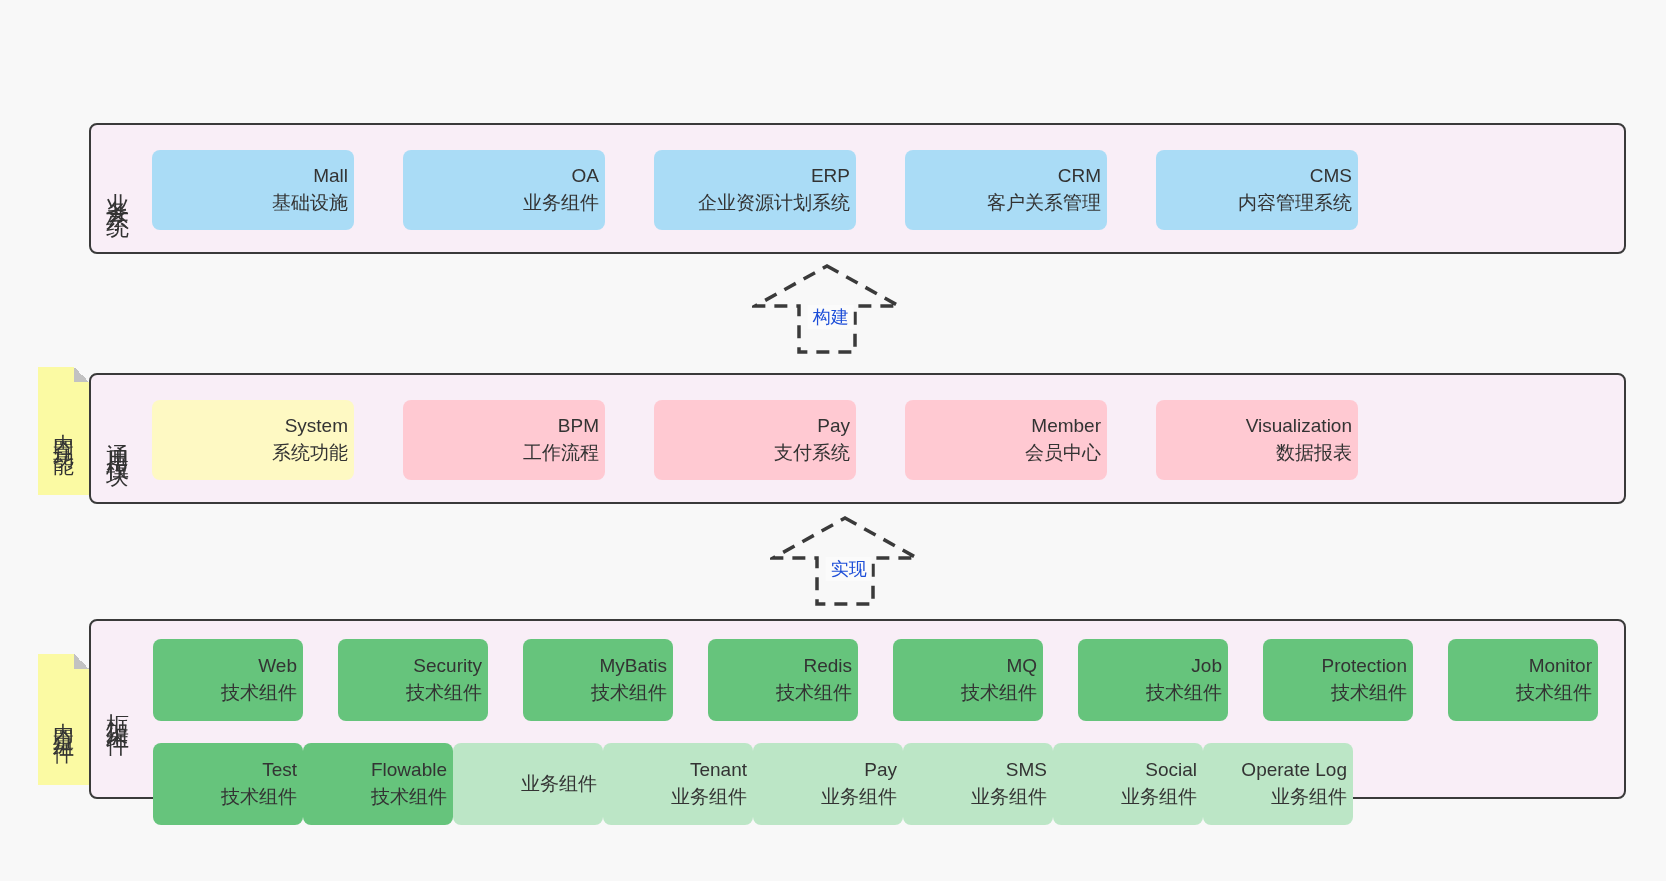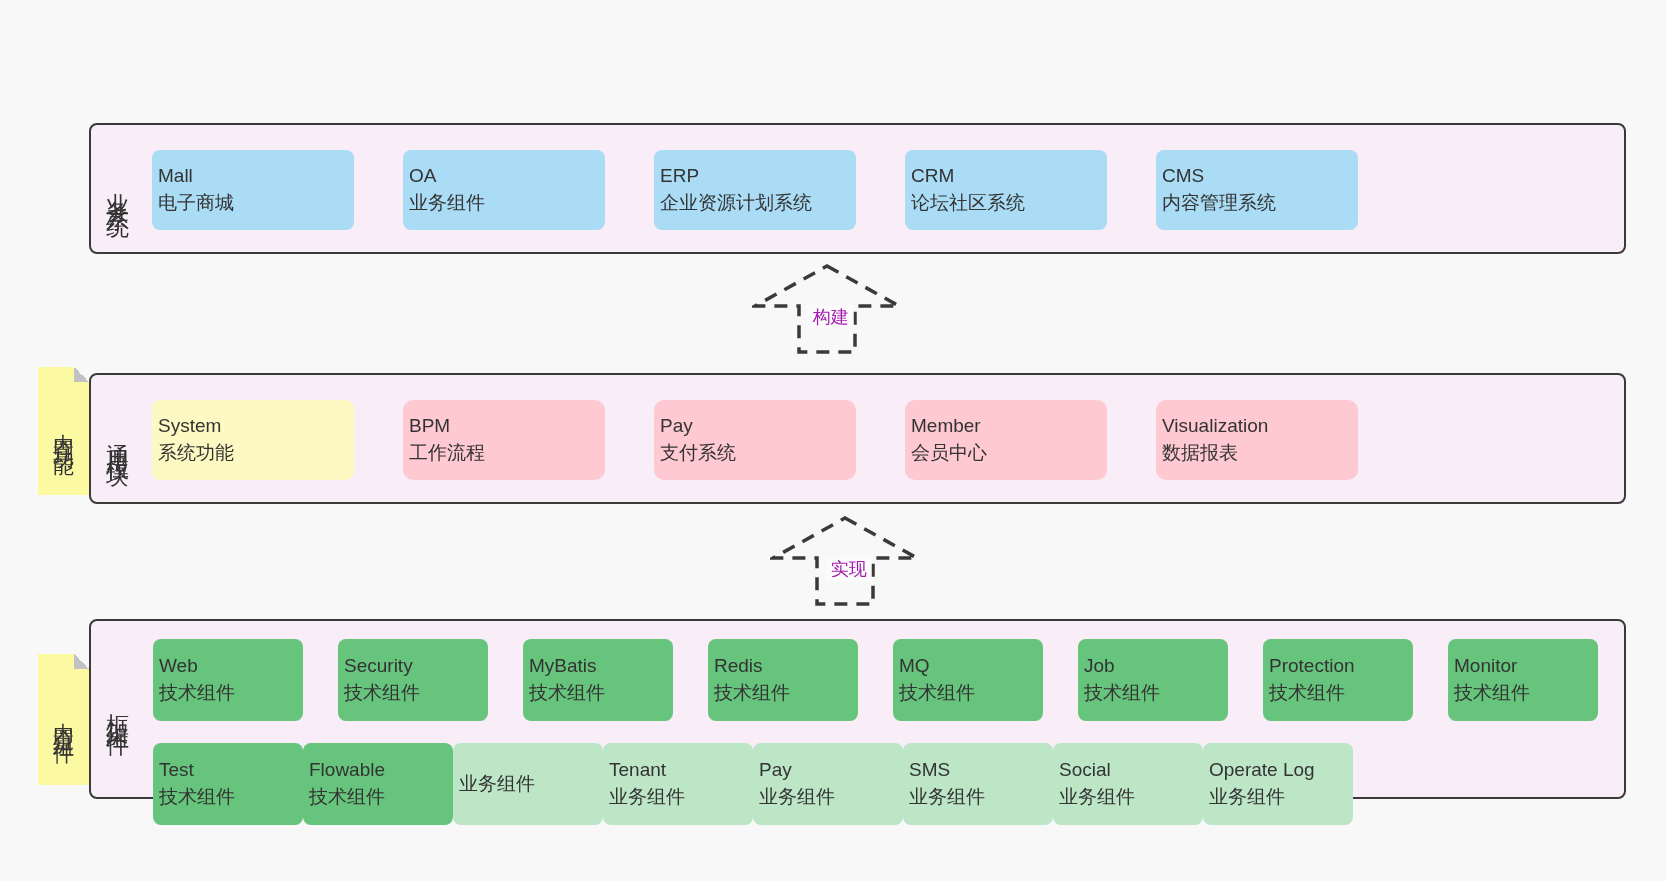--- a/index.html
+++ b/index.html
@@ -25,29 +25,29 @@
     font-size:23px;letter-spacing:7px;color:#333;white-space:nowrap;
   }
 
   .row{position:absolute;display:flex;}
   .row-sys{left:61px;top:25px;gap:49px;}
   .row-comp1{left:62px;top:18px;gap:35px;}
   .row-comp2{left:62px;top:122px;}
 
   .box{
     border-radius:8px;
-    display:flex;flex-direction:column;align-items:flex-start;justify-content:center;
+    display:flex;flex-direction:column;align-items:flex-end;justify-content:center;
     text-align:center;font-size:19px;line-height:1.42;color:#333;
     box-sizing:border-box;padding:2px 6px;
   }
   .box-wide{width:202px;height:80px;}
   .box-sm{width:150px;height:82px;}
   .blue{background:#aadcf6;}
   .red{background:#fef9c3;}
-  .pink{background:#ffc9d2;border-radius:10px;}
+  .pink{background:#ffc9d2;}
   .green{background:#66c47c;}
   .lightgreen{background:#bce6c6;}
 
   .sticky{
     position:absolute;left:38px;width:51px;
     background:#fbfaa3;
     display:flex;align-items:center;justify-content:center;
     writing-mode:vertical-rl;text-orientation:upright;
     font-size:21px;letter-spacing:7px;color:#333;
     z-index:3;
@@ -56,48 +56,48 @@
   #sticky-components{top:654px;height:131px;}
   .sticky::after{
     content:"";position:absolute;right:0;top:0;width:15px;height:15px;
     background:linear-gradient(to bottom left,#f8f8f8 0 50%,#c2c2c2 50% 100%);
   }
 
   .arrow{position:absolute;width:150px;height:92px;}
   .arrow svg{display:block;}
   .arrow-label{
     position:absolute;left:50%;top:42px;transform:translateX(-42%);
-    background:#fbfbfb;padding:0 5px;font-size:18px;color:#a21caf;white-space:nowrap;
+    background:#fbfbfb;padding:0 5px;font-size:18px;color:#1d4ed8;white-space:nowrap;
   }
   #arrow-build{left:752px;top:263px;}
   #arrow-implement{left:770px;top:515px;}
 </style>
 </head>
 <body>
 
 <div class="canvas">
 
   <section class="layer" id="layer-business">
     <div class="layer-label">业务系统</div>
     <div class="row row-sys">
       <div class="box box-wide blue">
         <span>Mall</span>
-        <span>电子商城</span>
+        <span>基础设施</span>
       </div>
       <div class="box box-wide blue">
         <span>OA</span>
         <span>业务组件</span>
       </div>
       <div class="box box-wide blue">
         <span>ERP</span>
         <span>企业资源计划系统</span>
       </div>
       <div class="box box-wide blue">
         <span>CRM</span>
-        <span>论坛社区系统</span>
+        <span>客户关系管理</span>
       </div>
       <div class="box box-wide blue">
         <span>CMS</span>
         <span>内容管理系统</span>
       </div>
     </div>
   </section>
 
   <div class="arrow" id="arrow-build">
     <svg width="150" height="92" viewBox="0 0 150 92">

